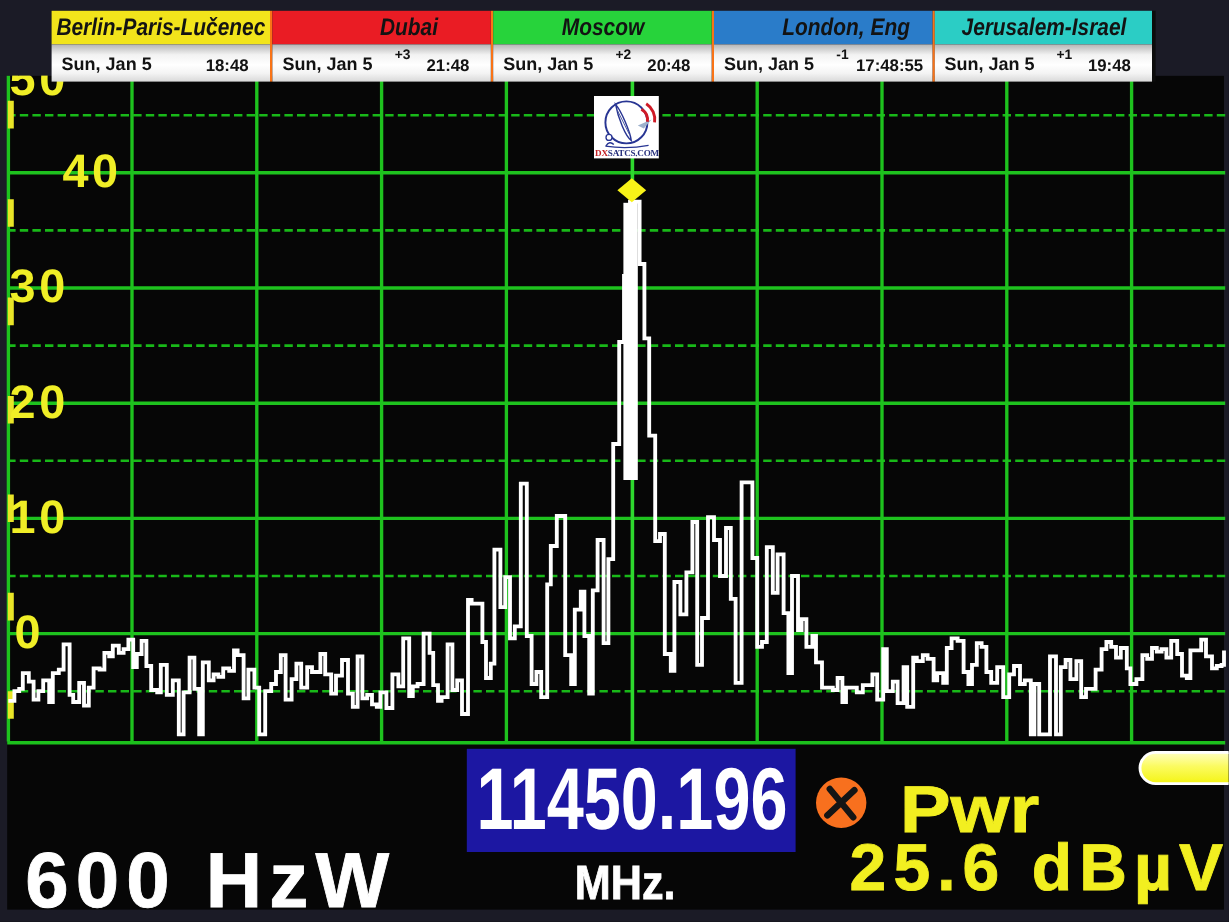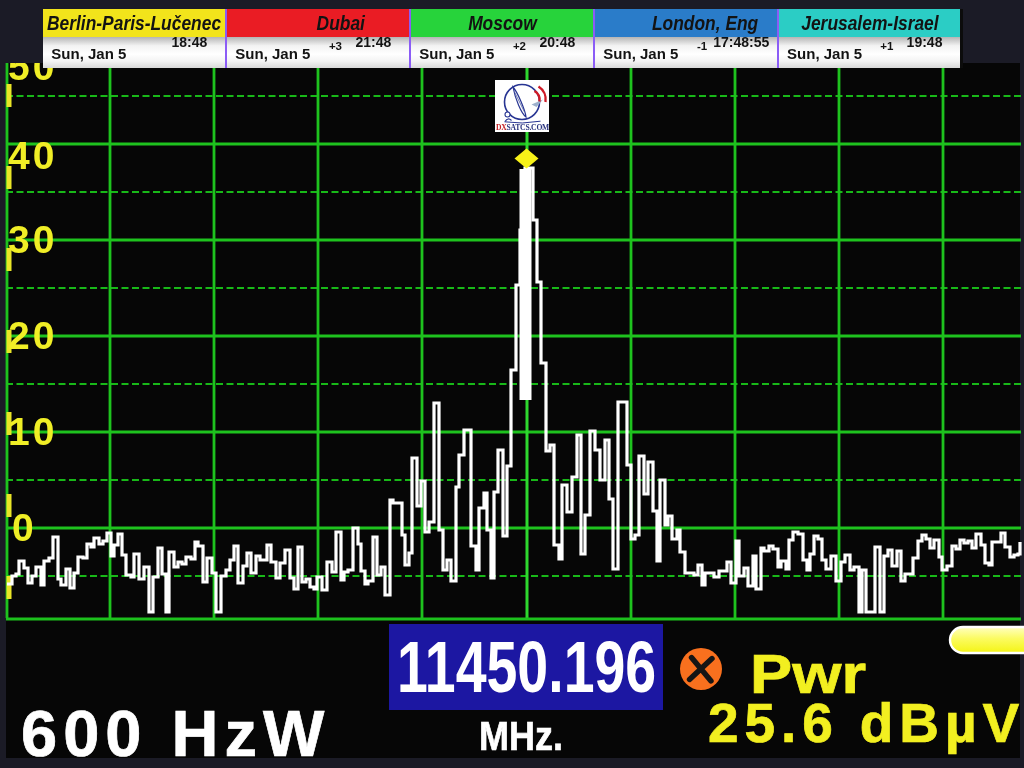--- a/index.html
+++ b/index.html
@@ -1,26 +1,26 @@
 <!DOCTYPE html>
 <html><head><meta charset="utf-8">
 <style>
 html,body{margin:0;padding:0;width:1024px;height:768px;background:#1b1b26;overflow:hidden;font-family:"Liberation Sans",sans-serif;}
 #stage{position:relative;width:1024px;height:768px;}
 #screen{position:absolute;left:6px;top:63px;width:1014px;height:695px;background:#060606;}
 svg.lay{position:absolute;left:0;top:0;}
 
 #bar{position:absolute;left:43px;top:9px;width:920px;height:59px;display:flex;z-index:5;}
-.cell{width:184px;position:relative;box-sizing:border-box;border-right:2px solid #8b5cf6;}
+.cell{width:184px;position:relative;box-sizing:border-box;border-right:2px solid #f97316;}
 .cell:last-child{border-right:3px solid #0c0c0c;}
 .hdr{height:28px;display:flex;align-items:center;justify-content:center;font-style:italic;font-weight:bold;font-size:20px;color:#131313;white-space:nowrap;}
 .hdr span{transform:scaleX(0.87);transform-origin:50% 50%;display:inline-block;}
 .dt{height:31px;position:relative;background:linear-gradient(#b5b5b5,#f2f2f2 28%,#ffffff 55%,#f3f3f3 78%,#d9d9d9);color:#131313;font-weight:bold;font-size:15px;}
 .dt .d{position:absolute;left:25.2%;transform:translateX(-50%);bottom:6px;white-space:nowrap;}
-.dt .t{position:absolute;left:80.4%;transform:translateX(-50%);bottom:18px;font-size:14px;white-space:nowrap;}
+.dt .t{position:absolute;left:80.4%;transform:translateX(-50%);bottom:6px;font-size:14px;white-space:nowrap;}
 .dt .z{position:absolute;left:56%;top:3px;font-size:11.5px;}
 #cover{position:absolute;left:0;top:0;width:1024px;height:63px;background:#1b1b26;z-index:3;}
 
 .yl{position:absolute;color:#f0ee26;font-weight:bold;font-size:39px;letter-spacing:3px;z-index:2;line-height:1;}
 
 .bt{position:absolute;color:#fff;font-weight:bold;white-space:nowrap;line-height:1;-webkit-text-stroke:0.7px #fff;}
 .yt{position:absolute;color:#f2ef20;font-weight:bold;white-space:nowrap;line-height:1;-webkit-text-stroke:0.7px #f2ef20;}
 #freqbox{position:absolute;left:389px;top:624px;width:274px;height:86px;background:#1c17a2;z-index:2;}
 #freq{position:absolute;left:397px;top:630px;font-size:73px;color:#fff;font-weight:bold;transform:scaleX(0.76);transform-origin:0 0;z-index:3;line-height:1;}
 </style></head>
@@ -113,21 +113,21 @@
           <span>Jerusalem-Israel</span>
         </div>
         <div class="dt">
           <span class="d">Sun, Jan 5</span>
           <span class="z">+1</span>
           <span class="t">19:48</span>
         </div>
       </div>
 </div>
 <div class="yl" style="left:8px;top:47px;">50</div>
-<div class="yl" style="left:8px;top:136px;">40</div>
+<div class="yl" style="left:8px;top:124px;padding-left:44px;">40</div>
 <div class="yl" style="left:8px;top:220px;">30</div>
 <div class="yl" style="left:8px;top:316px;">20</div>
 <div class="yl" style="left:8px;top:412px;">10</div>
 <div class="yl" style="left:12px;top:508px;">0</div>
 <div class="bt" style="left:21px;top:701px;font-size:65px;letter-spacing:6px;">600 HzW</div>
 <div id="freqbox"></div>
 <div id="freq">11450.196</div>
 <div class="bt" style="left:479px;top:716px;font-size:40px;transform:scaleX(0.9);transform-origin:0 0;">MHz.</div>
 <div class="yt" style="left:750px;top:647px;font-size:55px;transform:scaleX(1.15);transform-origin:0 0;">Pwr</div>
 <div class="yt" style="left:708px;top:696px;font-size:55px;letter-spacing:5.9px;">25.6 dBµV</div>

